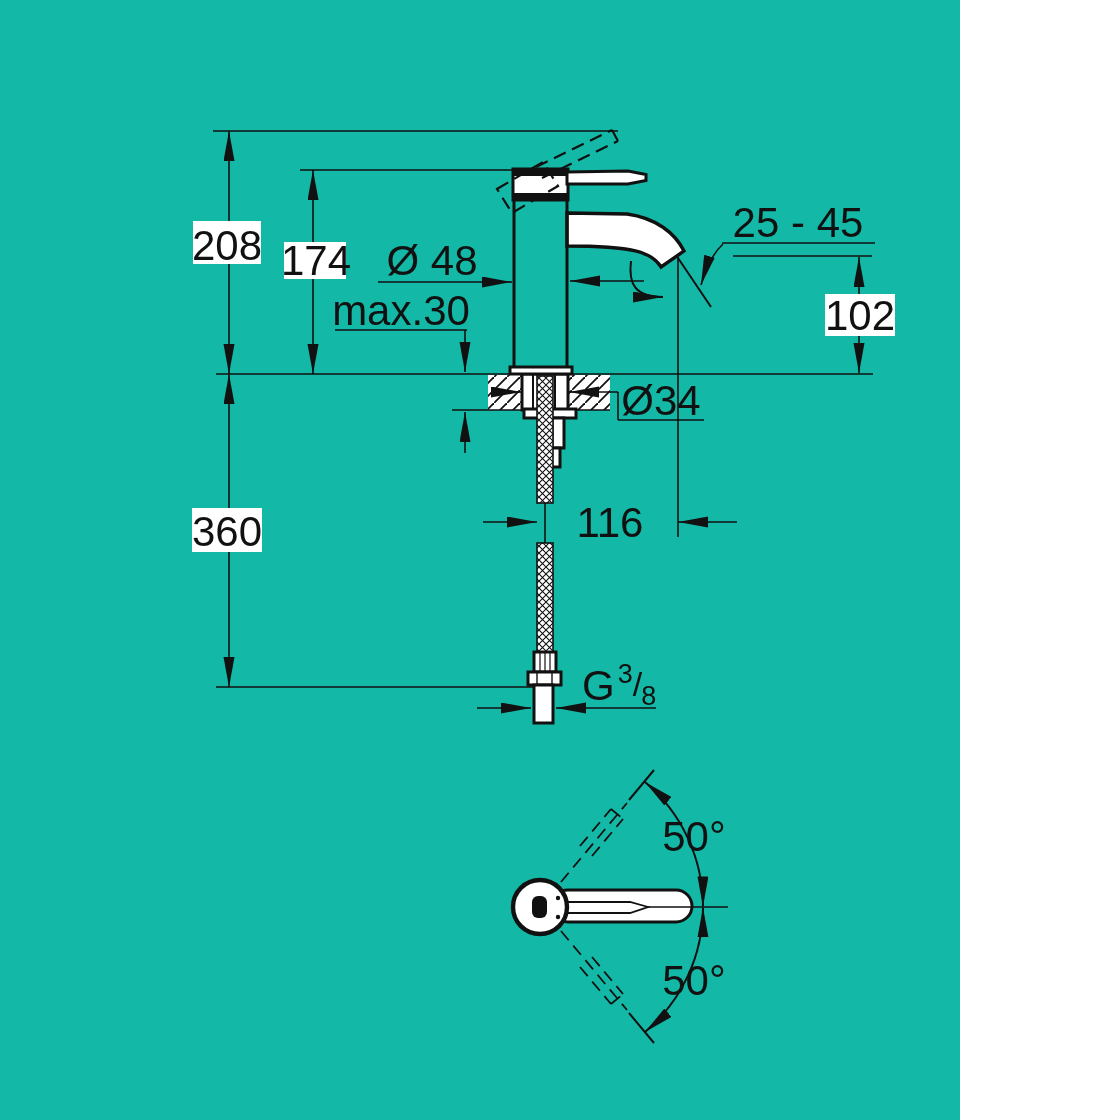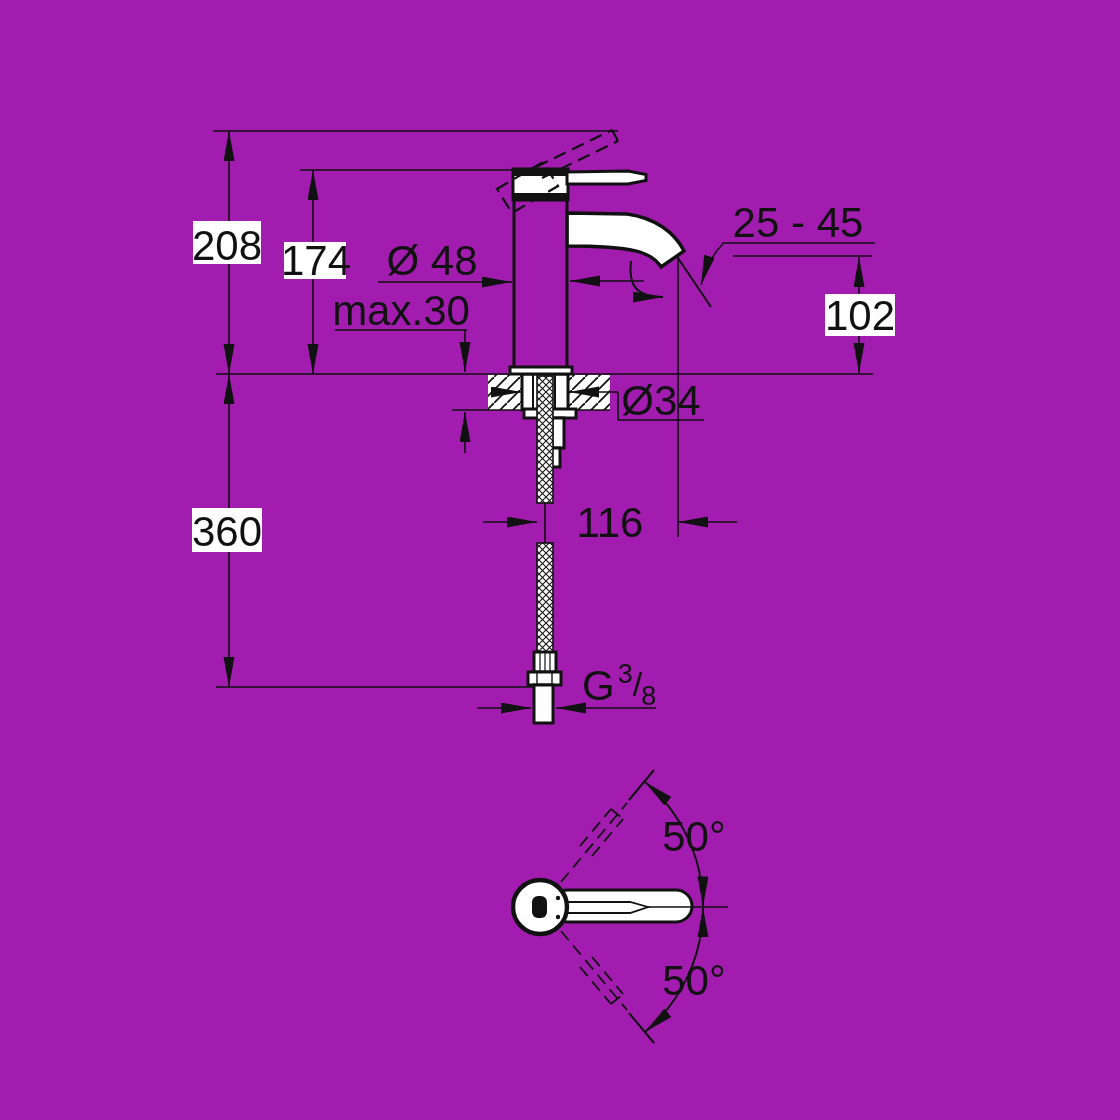--- a/index.html
+++ b/index.html
@@ -1,16 +1,16 @@
 <!DOCTYPE html>
 <html><head>
 <meta charset="utf-8">
 <style>
   html,body{margin:0;padding:0;background:#ffffff;}
-  .page{width:1120px;height:1120px;background:#a21caf;position:relative;overflow:hidden;}
+  .page{width:960px;height:1120px;background:#14b8a6;position:relative;overflow:hidden;}
   svg{display:block;}
   text{font-family:"Liberation Sans","DejaVu Sans",sans-serif;fill:#111111;}
   .dim-text{font-size:42px;}
   .thin{stroke:#111111;stroke-width:1.6;fill:none;}
   .thin2{stroke:#111111;stroke-width:2;fill:none;}
   .outline{stroke:#111111;stroke-width:3;fill:#ffffff;}
   .outline-heavy{stroke:#111111;stroke-width:3.4;fill:#ffffff;}
   .dashed{stroke:#111111;stroke-width:2.2;fill:none;stroke-dasharray:13 7;}
   .dashed-thin{stroke:#111111;stroke-width:1.8;fill:none;stroke-dasharray:12 7;}
   .bg{fill:#ffffff;}

